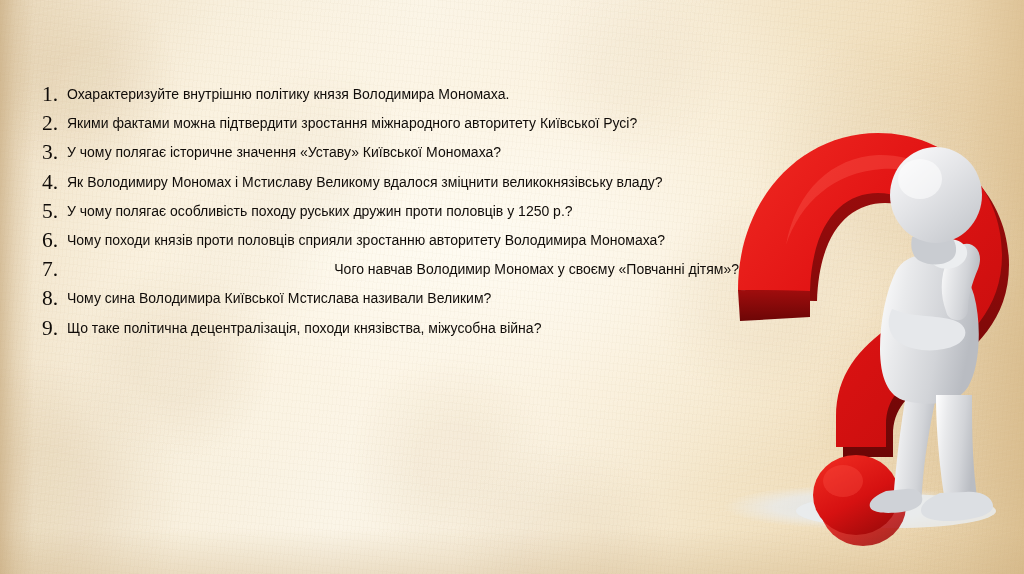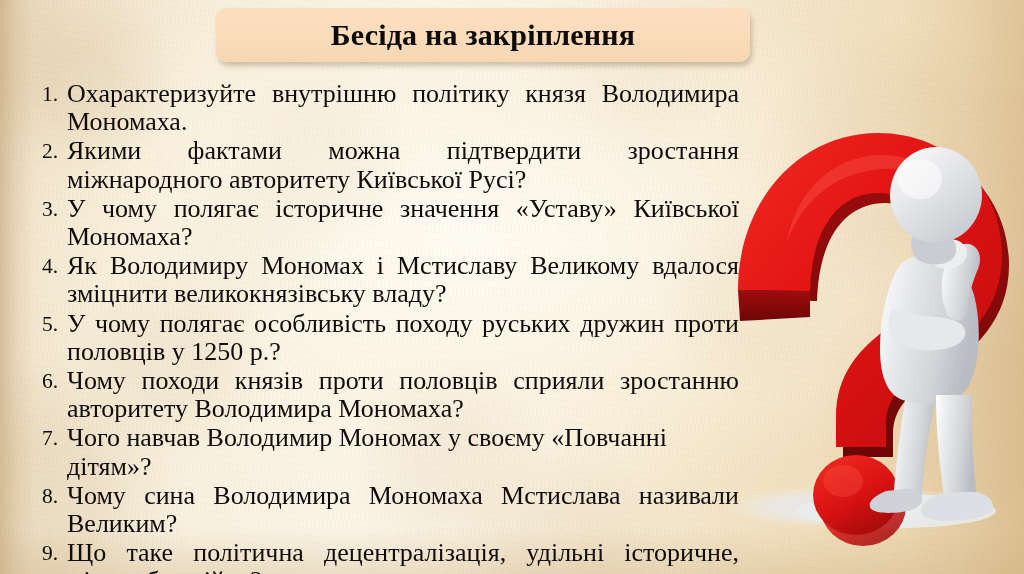--- a/index.html
+++ b/index.html
@@ -133,29 +133,29 @@
     flex: 0 0 31px;
     text-align: right;
     padding-right: 9px;
     font-size: 21.5px;
     line-height: 28.2px;
     color: #100c09;
     font-family: "Liberation Serif", "DejaVu Serif", serif;
   }
   .q-text {
     flex: 1 1 auto;
-    font-size: 26px;
+    font-size: 14px;
     line-height: 28.2px;
     color: #100c09;
     text-align: justify;
-    font-family: Liberation Serif, serif;
+    font-family: Liberation Sans, sans-serif;
     hyphens: none;
   }
   .q-text.nojustify {
-    text-align: left;
+    text-align: right;
   }
 
   
   .graphic {
     position: absolute;
     left: 700px;
     top: 95px;
     width: 324px;
     height: 479px;
     pointer-events: none;
@@ -171,23 +171,20 @@
 
 <div id="slide">
 
   <div class="paper-base"></div>
   <div class="paper-mottle"></div>
   <div class="paper-fibers"></div>
   <div class="paper-edge-left"></div>
   <div class="paper-edge-right"></div>
   <div class="paper-edge-bottom"></div>
 
-  <div class="title-banner">
-    <div class="title-text">Бесіда на закріплення</div>
-  </div>
 
   <div class="q-list">
 
     <div class="q-item">
       <div class="q-num">1.</div>
       <div class="q-text">Охарактеризуйте внутрішню політику князя Володимира Мономаха.</div>
     </div>
 
     <div class="q-item">
       <div class="q-num">2.</div>
@@ -214,26 +211,26 @@
       <div class="q-text">Чому походи князів проти половців сприяли зростанню авторитету Володимира Мономаха?</div>
     </div>
 
     <div class="q-item">
       <div class="q-num">7.</div>
       <div class="q-text nojustify">Чого навчав Володимир Мономах у своєму «Повчанні дітям»?</div>
     </div>
 
     <div class="q-item">
       <div class="q-num">8.</div>
-      <div class="q-text">Чому сина Володимира Мономаха Мстислава називали Великим?</div>
+      <div class="q-text">Чому сина Володимира Київської Мстислава називали Великим?</div>
     </div>
 
     <div class="q-item">
       <div class="q-num">9.</div>
-      <div class="q-text">Що таке політична децентралізація, удільні історичне, міжусобна війна?</div>
+      <div class="q-text">Що таке політична децентралізація, походи князівства, міжусобна війна?</div>
     </div>
 
   </div>
 
   <div class="graphic">
     <svg viewBox="0 0 324 479" xmlns="http://www.w3.org/2000/svg">
       <defs>
         <linearGradient id="redFace" x1="0" y1="0" x2="1" y2="1">
           <stop offset="0%" stop-color="#f02a22"></stop>
           <stop offset="40%" stop-color="#e21414"></stop>

